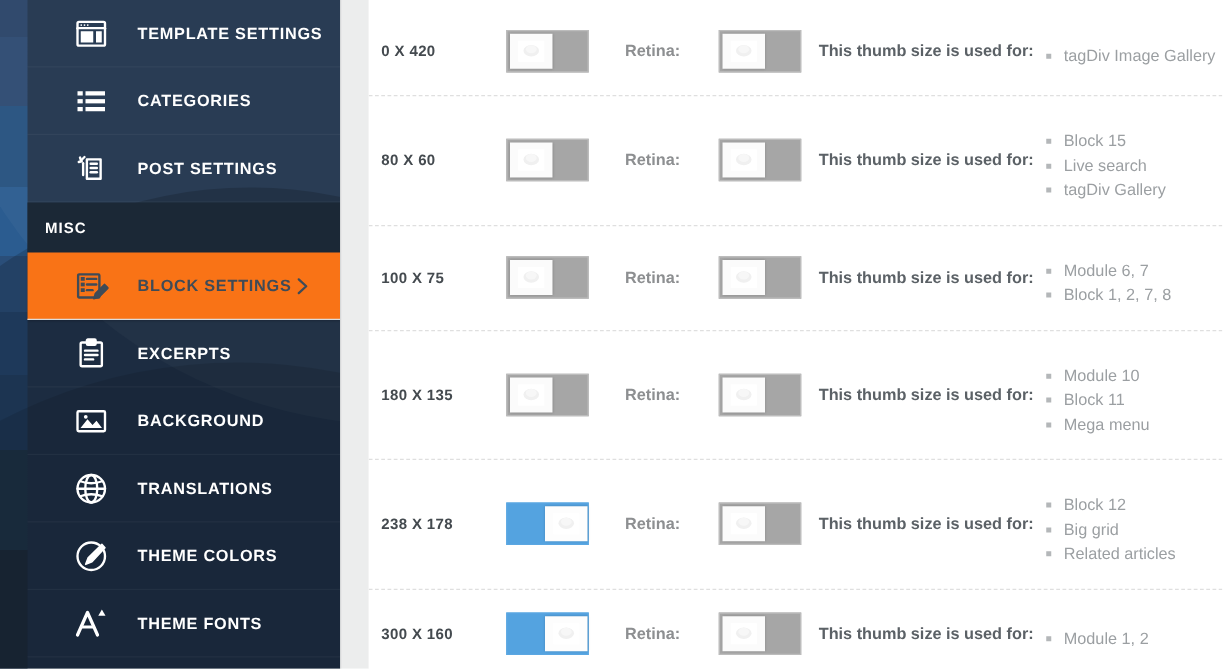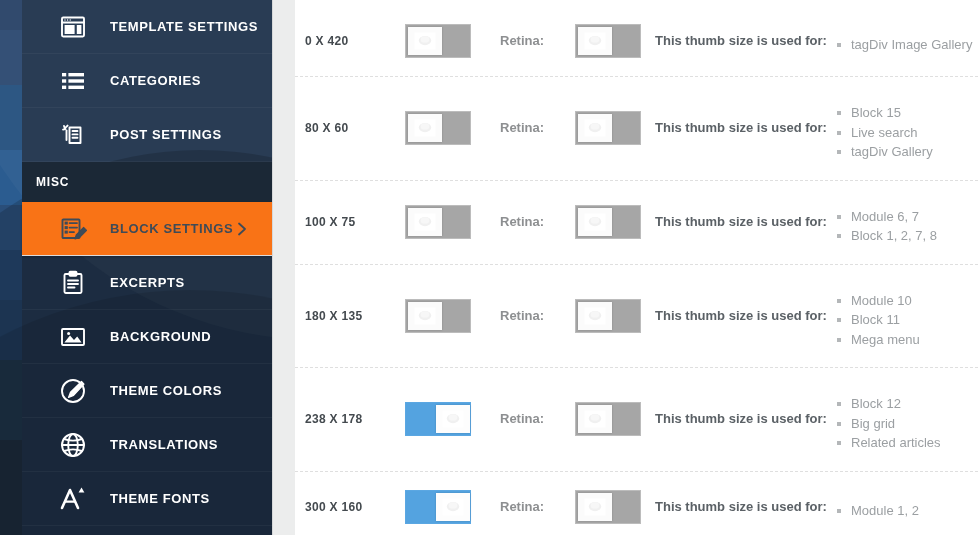--- a/index.html
+++ b/index.html
@@ -328,36 +328,36 @@
               <path d="M5.4 19.4 L11 12.4 L15 17 L18.2 13.6 L22.6 19.4 Z" fill="currentColor" stroke="none"></path>
               <circle cx="9.6" cy="10.4" r="1.5" fill="currentColor" stroke="none"></circle>
             </svg>
           </span>
           <span class="lbl">BACKGROUND</span>
         </div>
         <div class="menu-item">
           <span class="ic">
             <svg width="28" height="28" viewBox="0 0 28 28" fill="none" stroke="currentColor" stroke-width="1.9" stroke-linecap="round" stroke-linejoin="round">
               <circle cx="14" cy="14" r="11"></circle>
-              <path d="M22.5 4.5 L11.5 15.2 L9.5 20.5 L14.6 18.4 L25 7.2 Z" fill="currentColor" stroke="currentColor" stroke-width="1.2"></path>
-            </svg>
-          </span>
-          <span class="lbl">THEME COLORS</span>
-        </div>
-        <div class="menu-item">
-          <span class="ic">
-            <svg width="28" height="28" viewBox="0 0 28 28" fill="none" stroke="currentColor" stroke-width="1.9" stroke-linecap="round" stroke-linejoin="round">
-              <circle cx="14" cy="14" r="11"></circle>
               <ellipse cx="14" cy="14" rx="4.8" ry="11"></ellipse>
               <line x1="3" y1="14" x2="25" y2="14"></line>
               <path d="M5.2 8 Q14 11.2 22.8 8"></path>
               <path d="M5.2 20 Q14 16.8 22.8 20"></path>
             </svg>
           </span>
           <span class="lbl">TRANSLATIONS</span>
+        </div>
+        <div class="menu-item">
+          <span class="ic">
+            <svg width="28" height="28" viewBox="0 0 28 28" fill="none" stroke="currentColor" stroke-width="1.9" stroke-linecap="round" stroke-linejoin="round">
+              <circle cx="14" cy="14" r="11"></circle>
+              <path d="M22.5 4.5 L11.5 15.2 L9.5 20.5 L14.6 18.4 L25 7.2 Z" fill="currentColor" stroke="currentColor" stroke-width="1.2"></path>
+            </svg>
+          </span>
+          <span class="lbl">THEME COLORS</span>
         </div>
         <div class="menu-item">
           <span class="ic">
             <svg width="28" height="28" viewBox="0 0 28 28" fill="none" stroke="currentColor" stroke-width="1.9" stroke-linecap="round" stroke-linejoin="round">
               <path d="M3 23 L11 5 L19 23" stroke-width="2.6"></path>
               <line x1="6.4" y1="16.6" x2="15.6" y2="16.6" stroke-width="2.4"></line>
               <path d="M22.5 2.5 L25.4 7.6 L19.6 7.6 Z" fill="currentColor" stroke="none"></path>
             </svg>
           </span>
           <span class="lbl">THEME FONTS</span>

